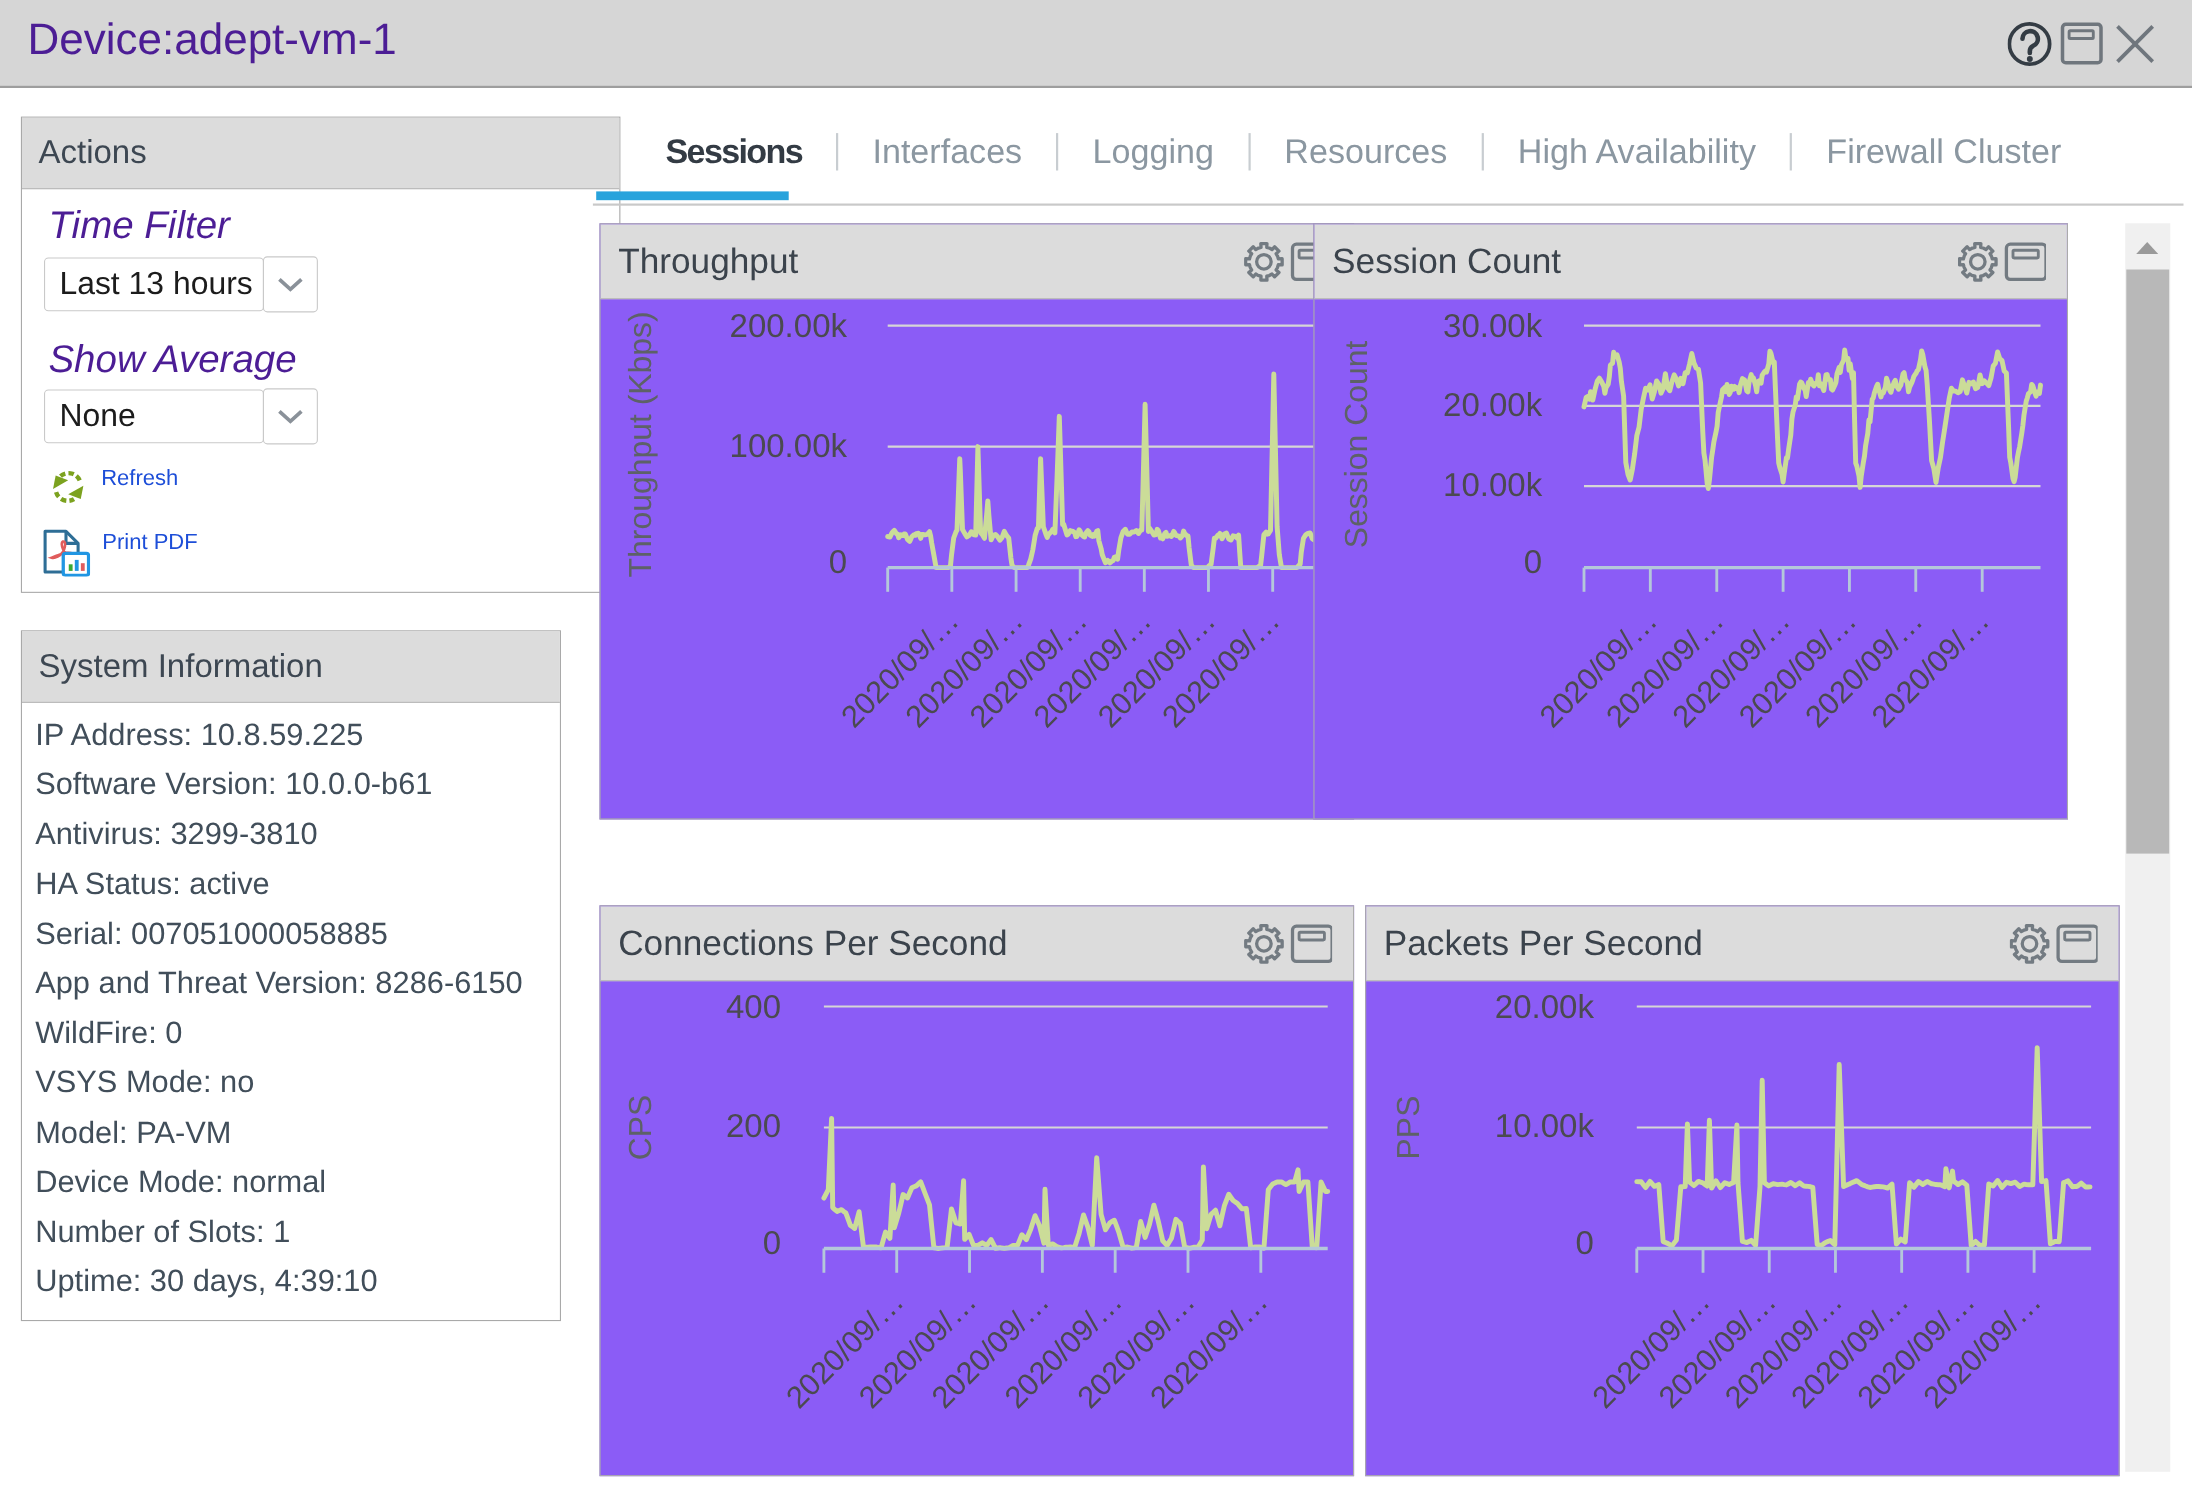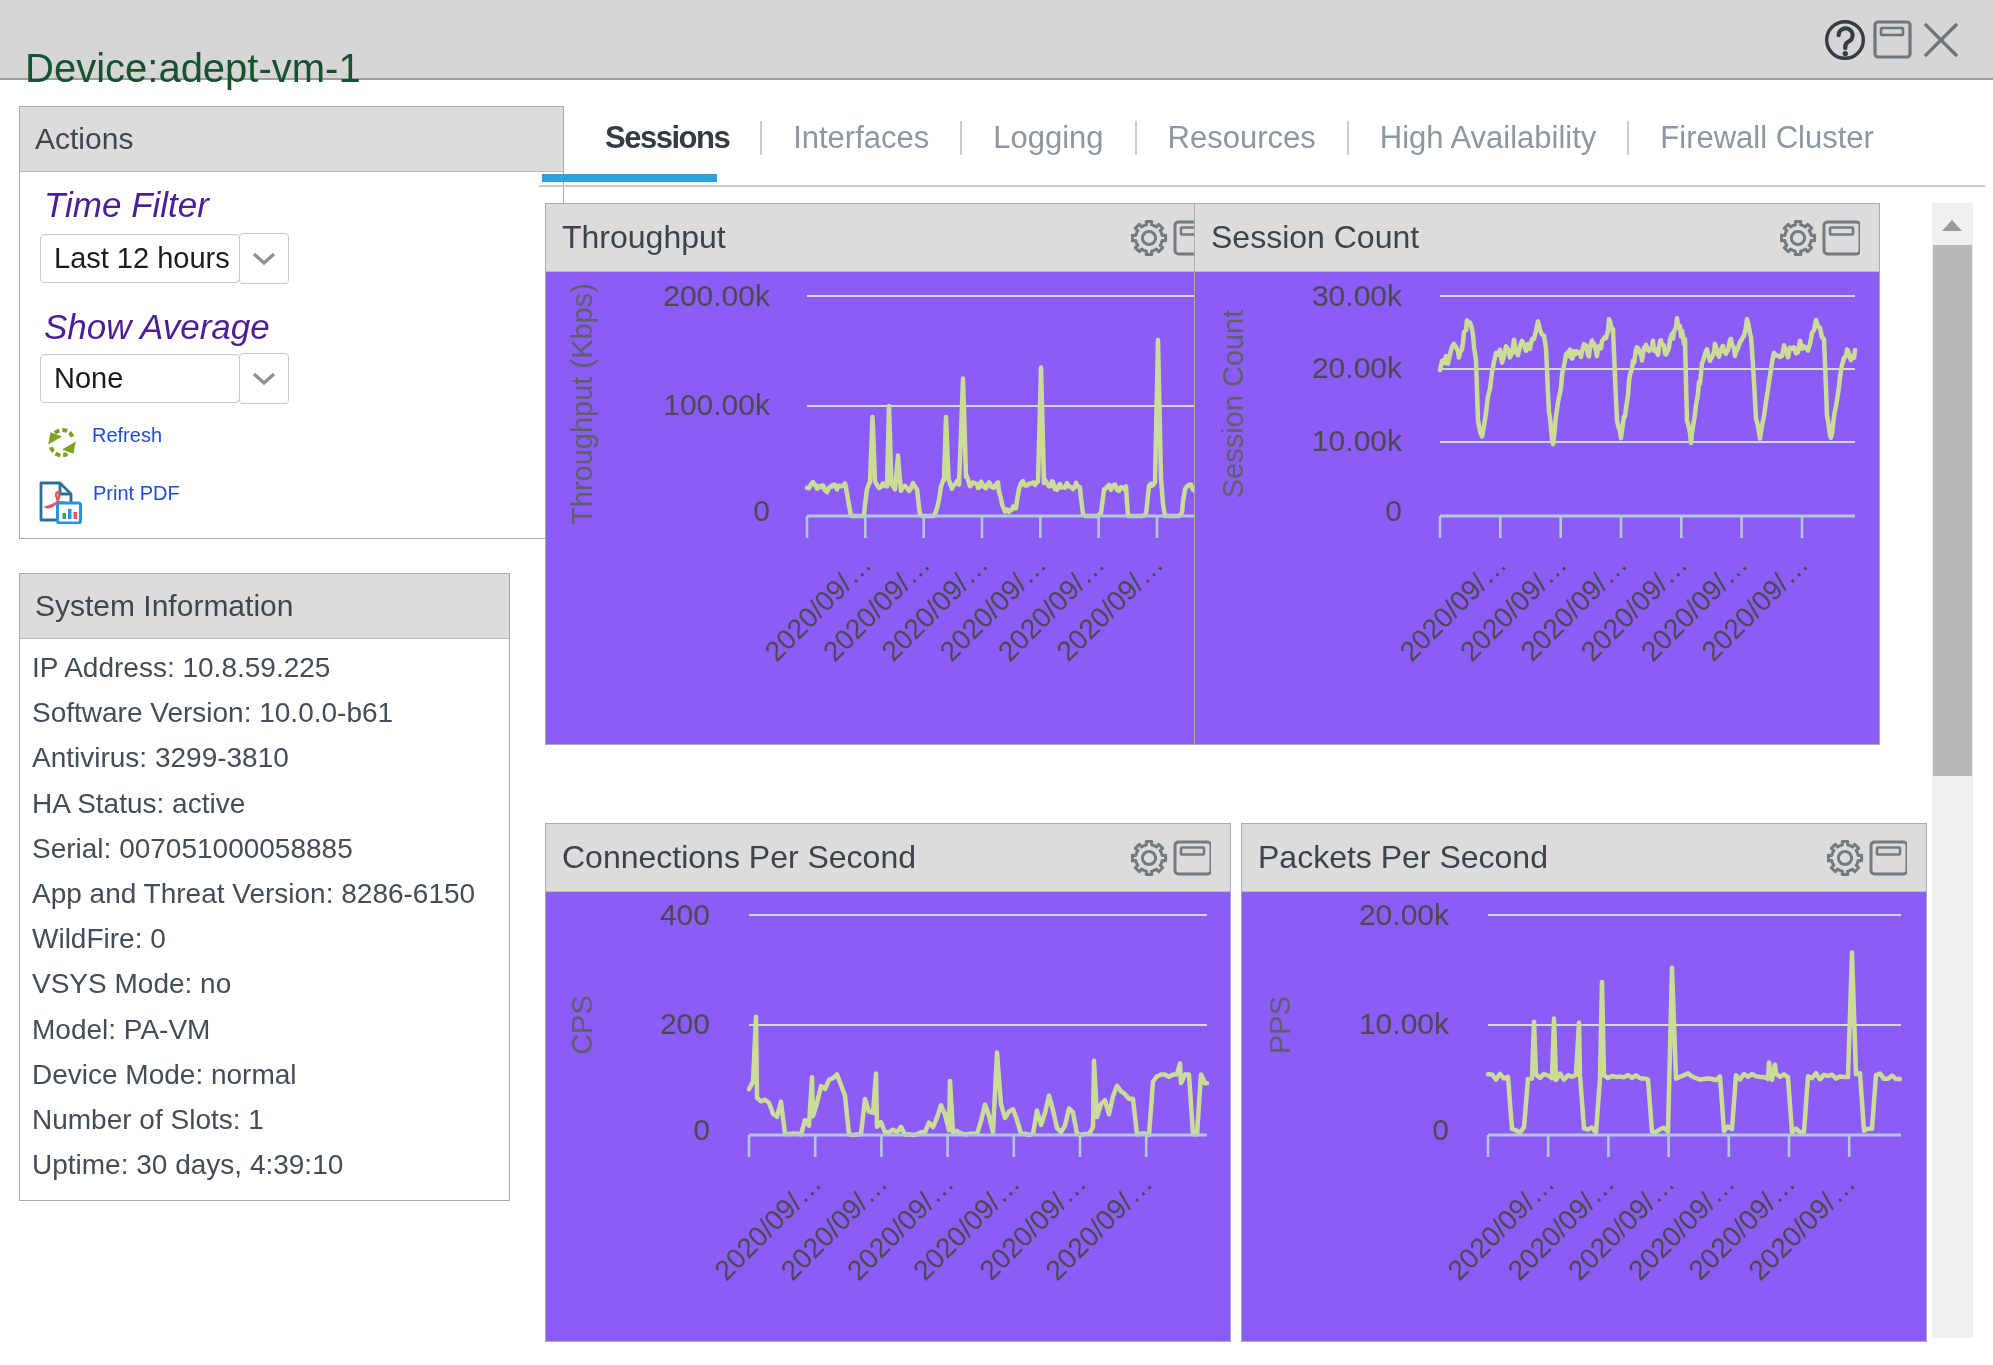--- a/index.html
+++ b/index.html
@@ -1,17 +1,17 @@
 <!DOCTYPE html>
 <html><head><meta charset="utf-8"><style>
 *{margin:0;padding:0;box-sizing:border-box;}
 html,body{width:1993px;height:1365px;background:#fff;font-family:"Liberation Sans",sans-serif;-webkit-font-smoothing:antialiased;}
 body{position:relative;overflow:hidden;}
 .titlebar{position:absolute;left:0;top:0;width:1993px;height:80px;background:#d6d6d6;border-bottom:2px solid #9e9e9e;}
-.dtitle{position:absolute;left:25px;top:14px;font-size:40px;color:#14532d;margin-top:32px;}
+.dtitle{position:absolute;left:25px;top:14px;font-size:40px;color:#4c1d95;}
 .panel{position:absolute;background:#fff;border:1px solid #a9a9a9;}
 .panel > div{position:absolute;}
 .phd{position:static !important;height:65px;background:#dcdcdc;border-bottom:1px solid #b9b9b9;font-size:30px;color:#3d4752;line-height:64px;padding-left:15px;}
 .lbl{font-size:35px;color:#4c1d95;font-style:italic;}
 .selwrap{display:flex;}
 .selfield{width:200px;height:49px;background:#fff;border:1px solid #c9c9c9;border-radius:4px;font-size:29px;color:#1c1c1c;line-height:47px;padding-left:13px;white-space:nowrap;overflow:hidden;}
 .selbtn{width:50px;height:51px;background:#fff;border:1px solid #c9c9c9;border-radius:4px;margin:-1px 0 0 -1px;display:flex;align-items:center;justify-content:center;}
 .alink{font-size:20px;color:#1d4ed8;text-align:center;}
 .sline{font-size:28px;color:#414e5a;height:45.2px;line-height:45px;white-space:nowrap;}
 .tabs{position:absolute;left:565px;top:120px;display:flex;align-items:center;}
@@ -33,21 +33,21 @@
         <line x1="100" y1="14" x2="132" y2="46"></line>
         <line x1="132" y1="14" x2="100" y2="46"></line>
       </g>
 </svg>
   </div>
 
 <div class="panel" style="left:19px;top:106px;width:545px;height:433px;">
  <div class="phd">Actions</div>
  <div class="lbl" style="left:24px;top:78px;">Time Filter</div>
  <div class="selwrap" style="left:20px;top:127px;">
-   <div class="selfield">Last 12 hours</div>
+   <div class="selfield">Last 13 hours</div>
       <div class="selbtn">
         <svg width="24" height="14" viewBox="0 0 24 14">
           <path d="M2 2 L12 11 L22 2" fill="none" stroke="#8a9199" stroke-width="3.4"></path>
         </svg>
       </div>
  </div>
  <div class="lbl" style="left:24px;top:200px;text-align:center;">Show Average</div>
  <div class="selwrap" style="left:20px;top:247px;">
    <div class="selfield">None</div>
       <div class="selbtn">

